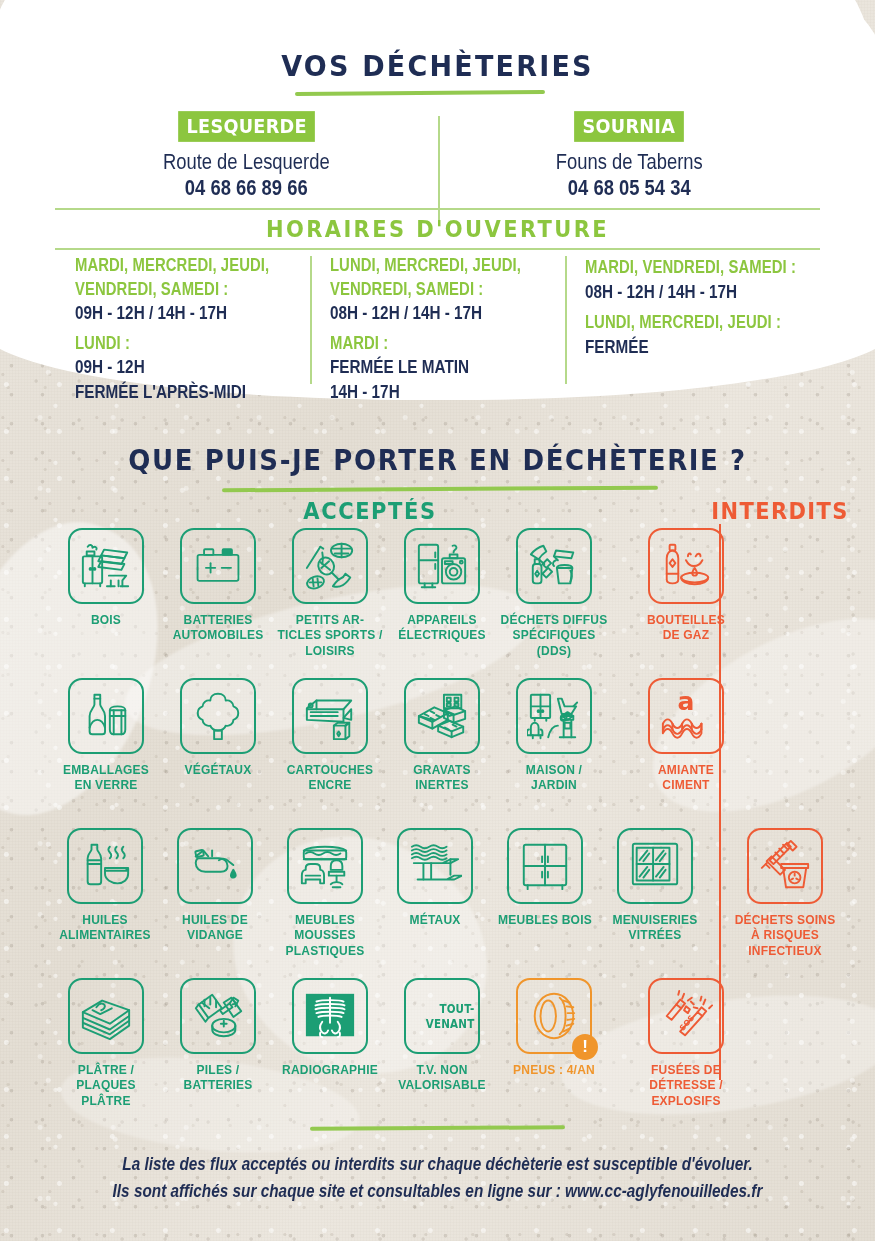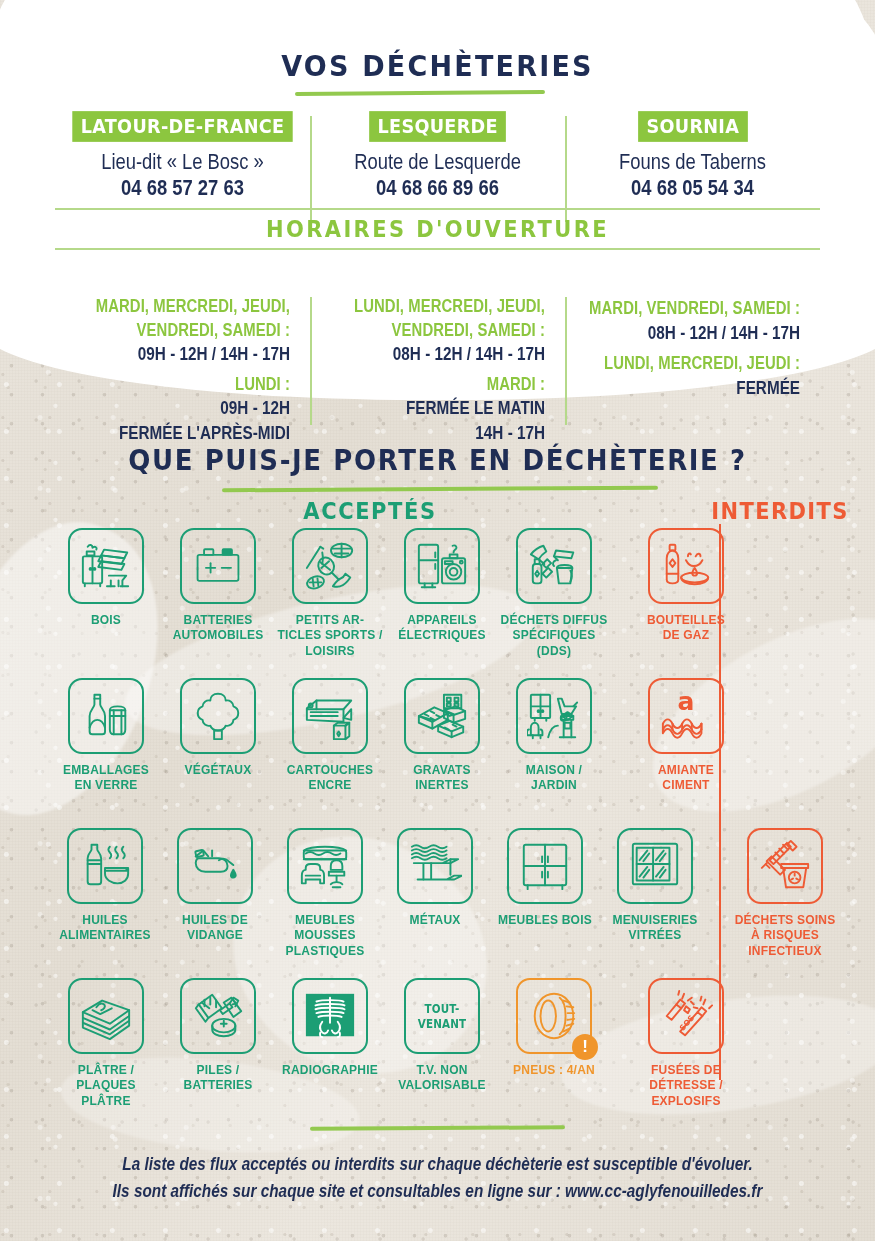--- a/index.html
+++ b/index.html
@@ -82,21 +82,21 @@
   .hr1{top:208px;}
   .hr2{top:248px;}
 
   .h-hours{
     position:absolute;left:0;right:0;top:218px;text-align:center;
     font-family:"DejaVu Sans",sans-serif;font-weight:bold;
     font-size:21px;letter-spacing:2.4px;color:#8cc63f;
     transform:scale(1,1.06);
   }
   .hours{position:absolute;left:55px;top:256px;width:765px;display:flex;}
-  .hcol{flex:1;text-align:right;position:relative;padding:0 8px;margin-top:41px;}
+  .hcol{flex:1;text-align:left;position:relative;padding:0 8px;}
   .hcol + .hcol:before{content:"";position:absolute;left:0;top:0;height:128px;width:2px;background:#b5d98a;}
   .hdays{
     color:#8cc63f;font-weight:bold;font-size:16.5px;line-height:1.28;
     font-family:"Liberation Sans",sans-serif;letter-spacing:.1px;
     transform:scale(.9,1.1);
   }
   .htime{
     color:#1f2d54;font-weight:bold;font-size:17px;line-height:1.3;
     margin:5px 0 7px;transform:scale(.9,1.1);
   }
@@ -177,25 +177,20 @@
   <div id="cloud">
     <div id="cloud-bump-l"></div>
     <div id="cloud-bump-c"></div>
     <div id="cloud-bump-r"></div>
   </div>
 
   <div class="h-title">VOS DÉCHÈTERIES</div>
   <div class="u-green u1"></div>
 
   <div class="sites">
-    <div class="site">
-      <div class="site-badge">LATOUR-DE-FRANCE</div>
-      <div class="site-addr">Lieu-dit « Le Bosc »</div>
-      <div class="site-tel">04 68 57 27 63</div>
-    </div>
     <div class="site">
       <div class="site-badge">LESQUERDE</div>
       <div class="site-addr">Route de Lesquerde</div>
       <div class="site-tel">04 68 66 89 66</div>
     </div>
     <div class="site">
       <div class="site-badge">SOURNIA</div>
       <div class="site-addr">Founs de Taberns</div>
       <div class="site-tel">04 68 05 54 34</div>
     </div>
@@ -679,21 +674,21 @@
 <path d="M14 13c6-2 24-2 28 0M13 17c6-2 26-2 30 0M13 21c6-2 26-2 30 0M14 25c6-2 24-2 28 0M16 29c5-2 19-2 24 0"></path>
 <path d="M20 34c-3 4-3 8 0 11 2 2 5 1 6-2M36 34c3 4 3 8 0 11-2 2-5 1-6-2"></path>
 <path d="M18 45c-1 3 0 5 2 5M38 45c1 3 0 5-2 5"></path>
 </g>
             </svg>
           </span>
         </div>
         <div class="cap">RADIOGRAPHIE</div>
       </div>
       <div class="cell">
-        <div class="tile" style="color: rgb(28, 158, 116);">
+        <div class="tile" style="color: rgb(28, 158, 116); text-align: right;">
           <div class="tv-text">TOUT-VENANT</div>
         </div>
         <div class="cap">T.V. NON<br>VALORISABLE</div>
       </div>
       <div class="cell">
         <div class="tile orange" style="color: rgb(240, 149, 43);">
           <span style="display: flex;">
             <svg viewBox="0 0 56 56" width="54" height="54">
               <g fill="none" stroke="currentColor" stroke-width="2" stroke-linecap="round" stroke-linejoin="round">
 <ellipse cx="28" cy="28" rx="20" ry="23"></ellipse>

